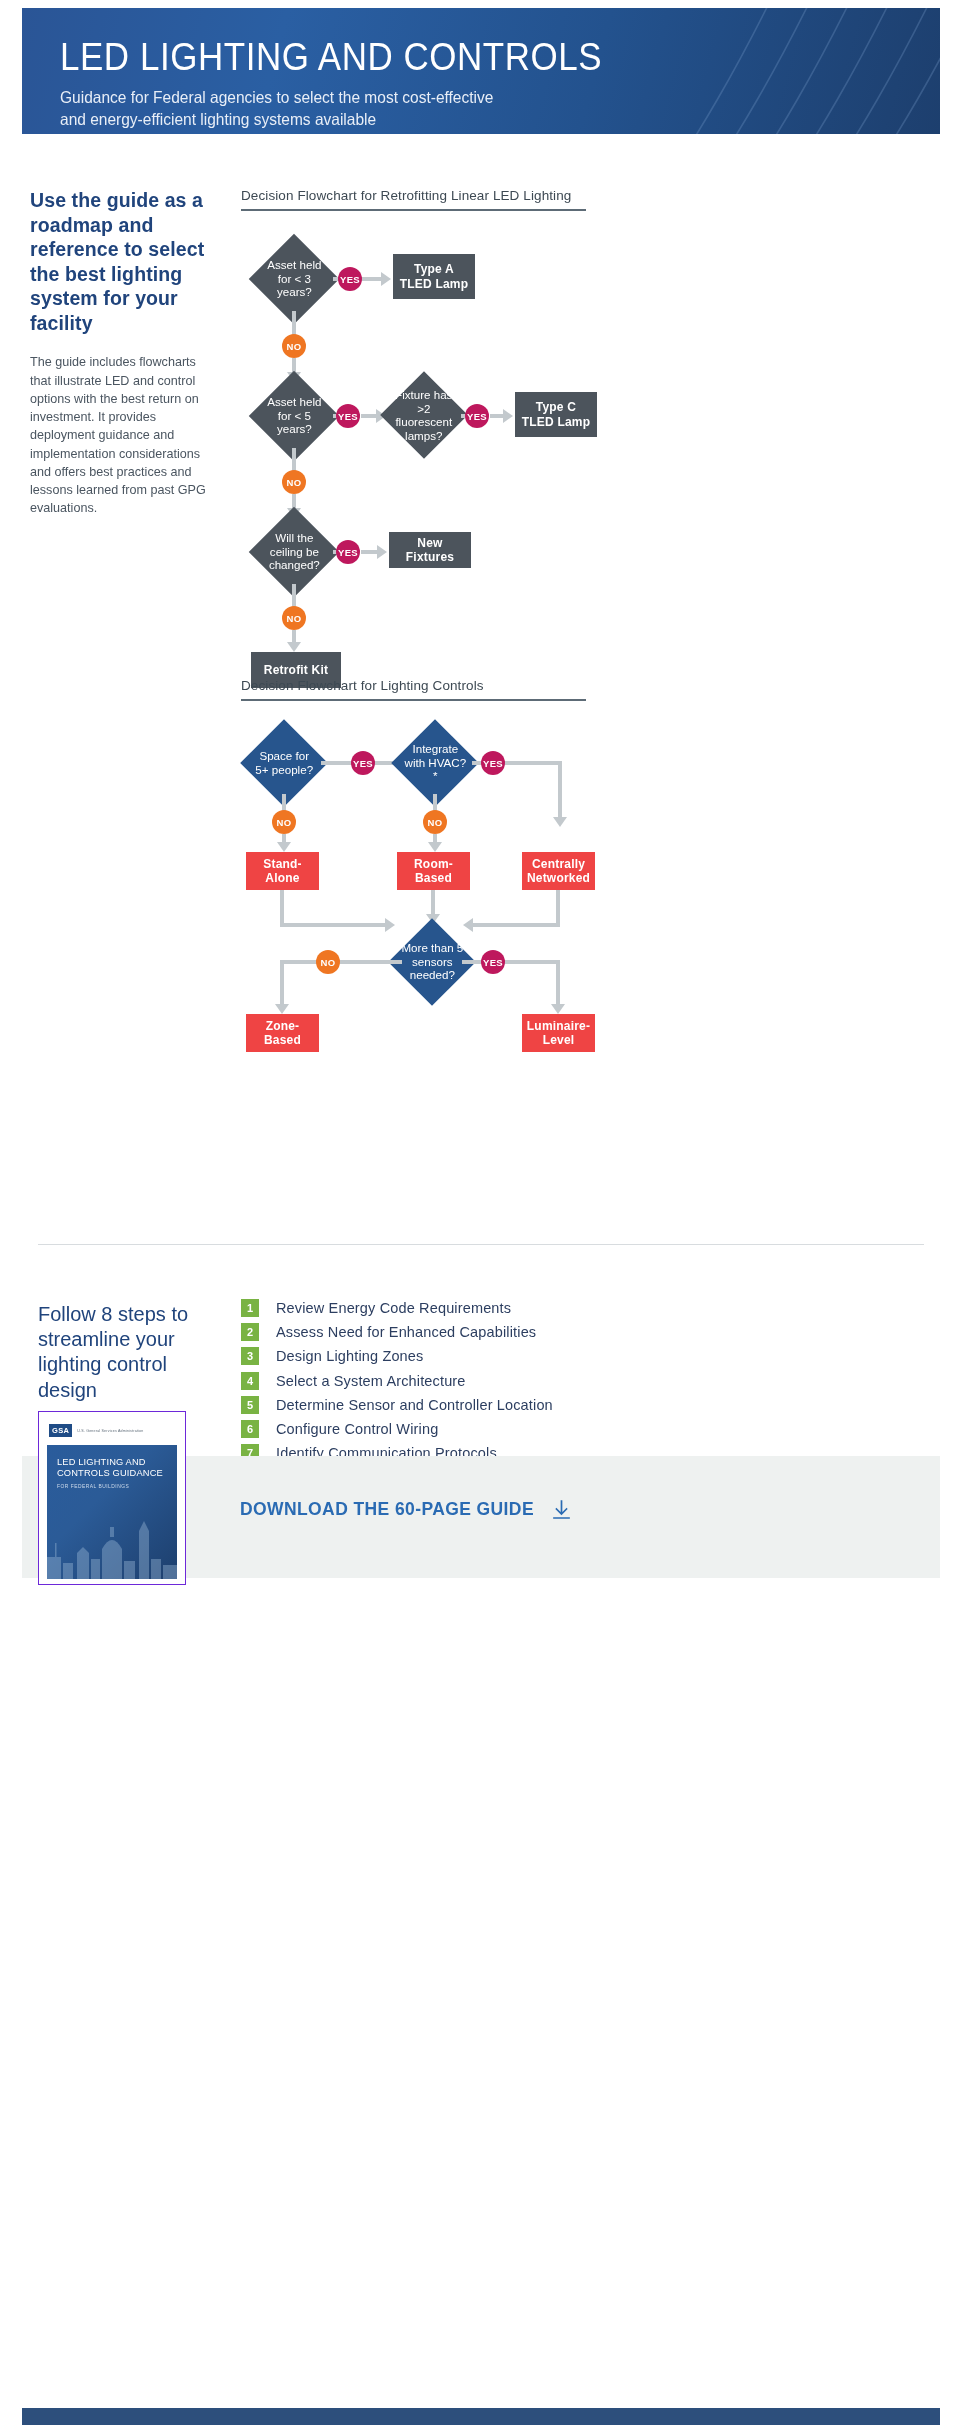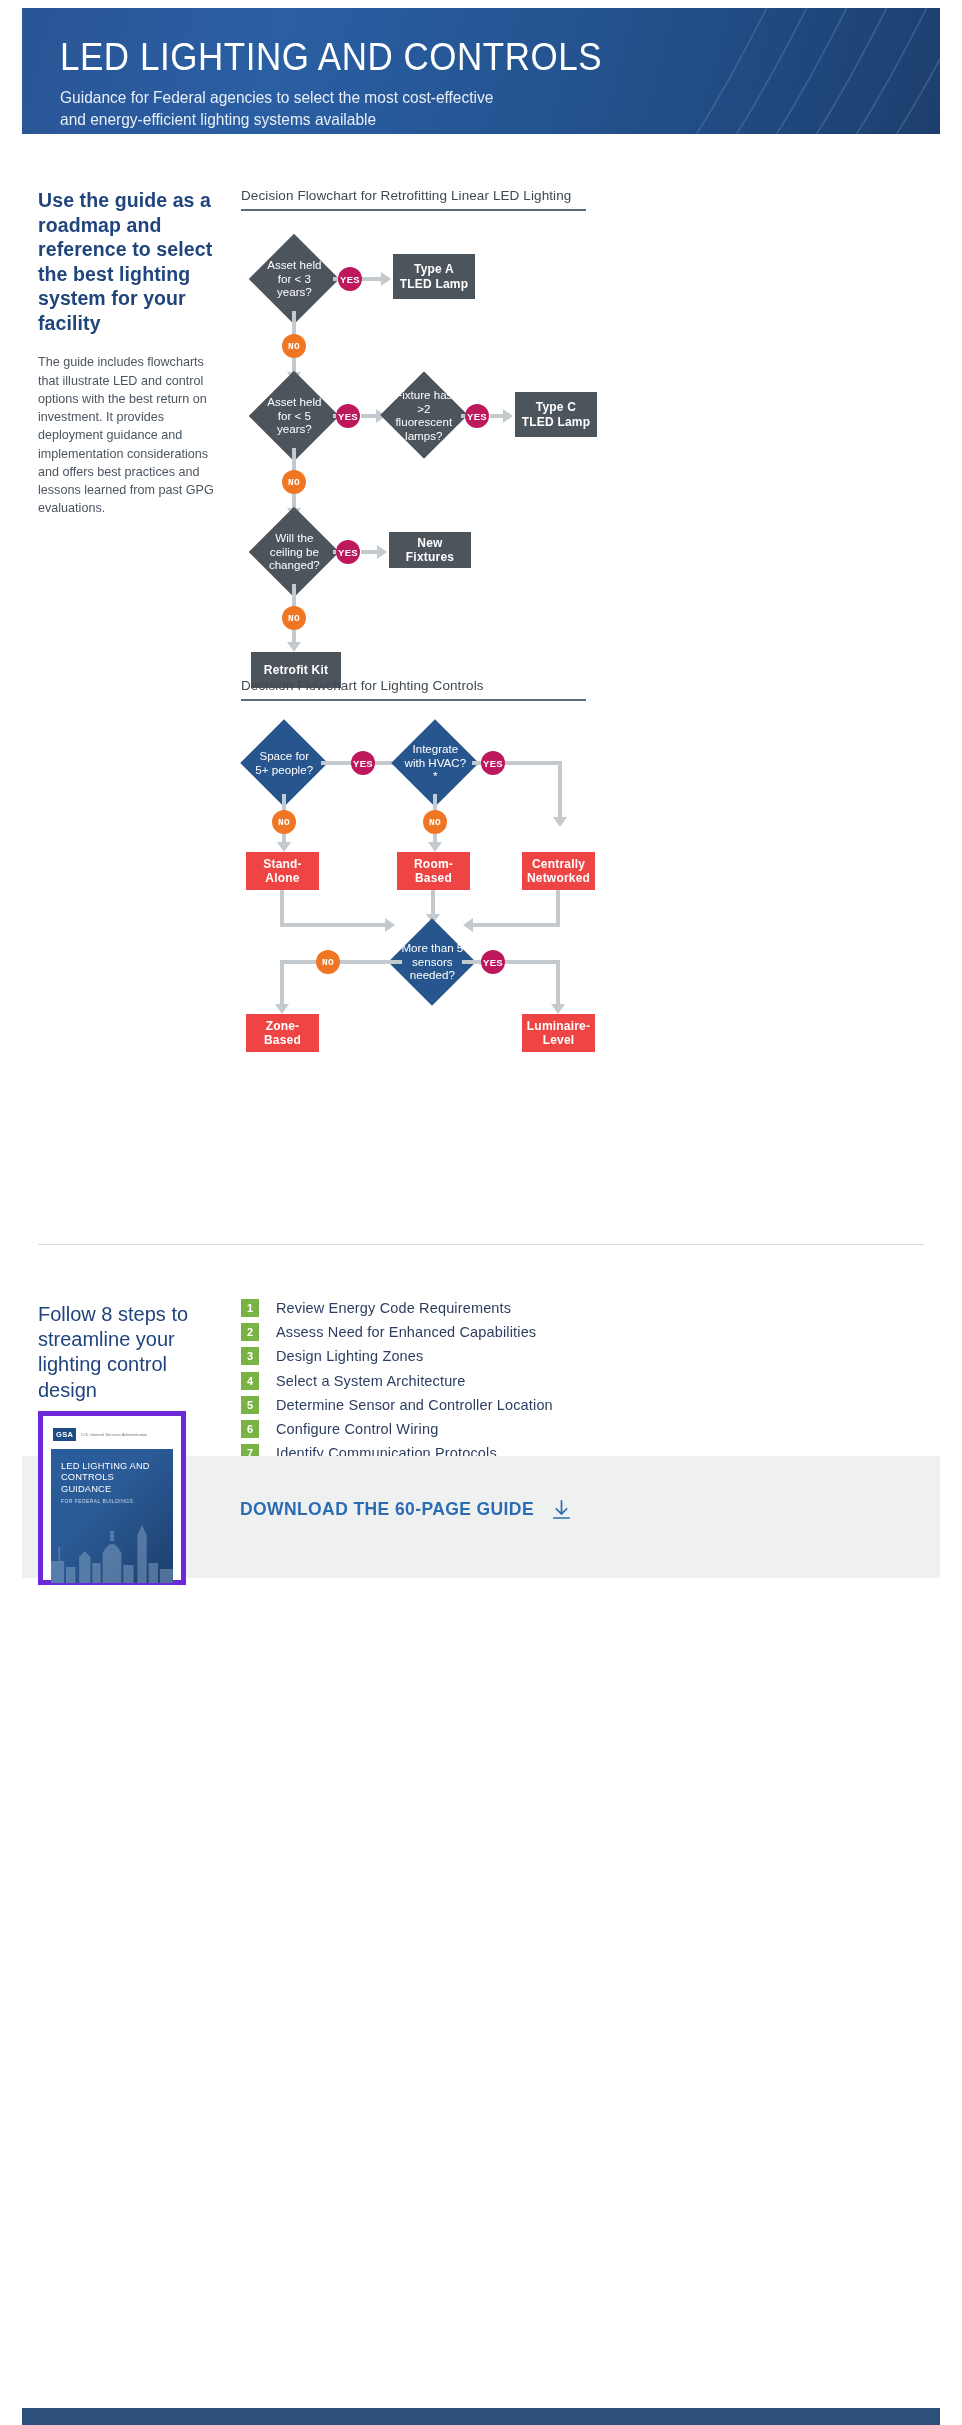--- a/index.html
+++ b/index.html
@@ -49,21 +49,21 @@
     font-weight: 400;
     transform: scaleX(.94);
     transform-origin: left center;
     max-width: 640px;
   }
 
   
   #body-wrap { position: absolute; left: 22px; top: 166px; right: 22px; bottom: 18px; background: #fff; }
 
   
-  #left-col { position: absolute; left: 16px; top: 22px; width: 182px; }
+  #left-col { position: absolute; left: 8px; top: 22px; width: 182px; }
   #lede {
     color: #20447c;
     font-size: 19.5px;
     font-weight: bold;
     line-height: 1.26;
     font-family: "Liberation Sans Narrow","Liberation Sans", sans-serif;
     letter-spacing: .1px;
   }
   #lede-body {
     margin-top: 18px;
@@ -119,21 +119,21 @@
 
   .pill {
     position: absolute;
     width: 24px; height: 24px; border-radius: 50%;
     display: flex; align-items: center; justify-content: center;
     color: #fff; font-size: 9.5px; font-weight: bold; letter-spacing: .3px;
     font-family: "Liberation Sans Narrow","Liberation Sans", sans-serif;
     z-index: 4;
   }
   .pill.yes { background: #be185d; }
-  .pill.no  { background: #ef7622; font-family: Liberation Mono, monospace; }
+  .pill.no  { background: #ef7622; }
 
   
   .ln { position: absolute; background: #c3c9cd; }
   .ln.h { height: 4px; }
   .ln.v { width: 4px; }
   .arw { position: absolute; width: 0; height: 0; }
   .arw.right { border-top: 7px solid transparent; border-bottom: 7px solid transparent; border-left: 10px solid #c3c9cd; }
   .arw.left  { border-top: 7px solid transparent; border-bottom: 7px solid transparent; border-right:10px solid #c3c9cd; }
   .arw.down  { border-left: 7px solid transparent; border-right: 7px solid transparent; border-top: 10px solid #c3c9cd; }
 
@@ -172,21 +172,21 @@
 
   
   #footer-band {
     position: absolute; left: 0; right: 0; top: 1290px; height: 122px;
     background: #eef1f0;
   }
   #cover {
     position: absolute; left: 16px; top: 1245px;
     width: 148px; height: 174px;
     background: #ffffff;
-    border: 5px solid #6d28d9;
+    border: 1px solid #6d28d9;
     padding: 8px 8px 9px 8px;
     z-index: 3;
   }
   #cover .gsa-mark {
     display: flex; align-items: center; gap: 5px; height: 17px; margin: 2px 0 6px 2px;
   }
   #cover .gsa-box {
     background: #1f4c86; color: #fff; font-size: 7.5px; font-weight: bold;
     padding: 2.5px 3px; letter-spacing: .3px; line-height: 1;
   }

